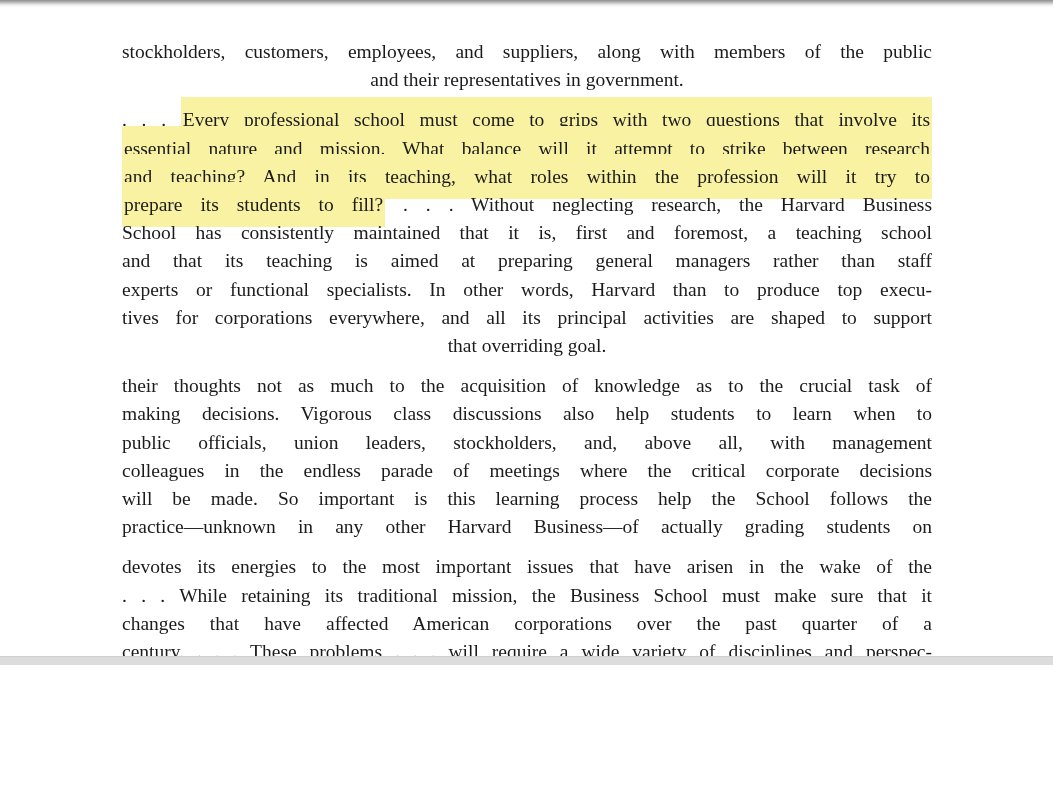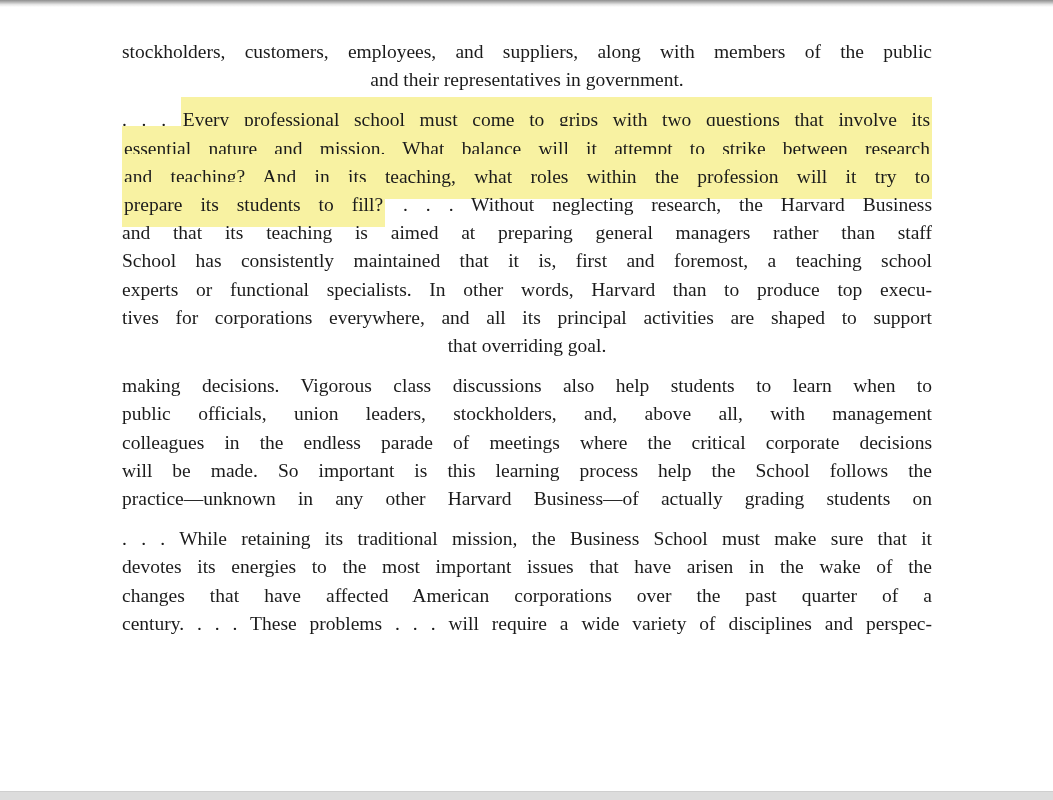--- a/index.html
+++ b/index.html
@@ -3,21 +3,21 @@
 <meta charset="utf-8">
 <style>
   html, body {
     margin: 0;
     padding: 0;
     background: #ffffff;
   }
   .page {
     position: relative;
     width: 1053px;
-    height: 800px;
+    height: 665px;
     background: #ffffff;
     overflow: hidden;
     font-family: "Liberation Serif", "DejaVu Serif", serif;
   }
   .top-edge {
     position: absolute;
     top: 0; left: 0;
     width: 100%;
     height: 7px;
     background: linear-gradient(180deg, #8e8e8e 0%, #b5b5b5 30%, #e6e6e6 65%, #ffffff 100%);
@@ -63,34 +63,35 @@
   <div class="text-block" id="text-block" style="color: rgb(27, 27, 27);">
       <div class="paragraph">
         <div class="line just"><span>stockholders, customers, employees, and suppliers, along with members of the public</span></div>
         <div class="line"><span>and their representatives in government.</span></div>
       </div>
       <div class="paragraph">
         <div class="line just"><span>. . . </span><span class="hl">Every professional school must come to grips with two questions that involve its</span></div>
         <div class="line just"><span class="hl">essential nature and mission. What balance will it attempt to strike between research</span></div>
         <div class="line just"><span class="hl">and teaching? And in its teaching, what roles within the profession will it try to</span></div>
         <div class="line just"><span class="hl">prepare its students to fill?</span><span> . . . Without neglecting research, the Harvard Business</span></div>
+        <div class="line just"><span>School has consistently maintained that it is, first and foremost, a teaching school</span></div>
         <div class="line just"><span>and that its teaching is aimed at preparing general managers rather than staff</span></div>
-        <div class="line just"><span>School has consistently maintained that it is, first and foremost, a teaching school</span></div>
         <div class="line just"><span>experts or functional specialists. In other words, Harvard than to produce top execu-</span></div>
         <div class="line just"><span>tives for corporations everywhere, and all its principal activities are shaped to support</span></div>
         <div class="line"><span>that overriding goal.</span></div>
       </div>
       <div class="paragraph">
+        <div class="line just"><span>their thoughts not as much to the acquisition of knowledge as to the crucial task of</span></div>
         <div class="line just"><span>making decisions. Vigorous class discussions also help students to learn when to</span></div>
         <div class="line just"><span>public officials, union leaders, stockholders, and, above all, with management</span></div>
         <div class="line just"><span>colleagues in the endless parade of meetings where the critical corporate decisions</span></div>
         <div class="line just"><span>will be made. So important is this learning process help the School follows the</span></div>
         <div class="line just"><span>practice—unknown in any other Harvard Business—of actually grading students on</span></div>
       </div>
       <div class="paragraph">
+        <div class="line just"><span>devotes its energies to the most important issues that have arisen in the wake of the</span></div>
         <div class="line just"><span>. . . While retaining its traditional mission, the Business School must make sure that it</span></div>
-        <div class="line just"><span>devotes its energies to the most important issues that have arisen in the wake of the</span></div>
         <div class="line just"><span>changes that have affected American corporations over the past quarter of a</span></div>
         <div class="line just"><span>century. . . . These problems . . . will require a wide variety of disciplines and perspec-</span></div>
       </div>
     </div>
   <div class="bottom-edge"></div>
 </div>
 
 </body></html>

